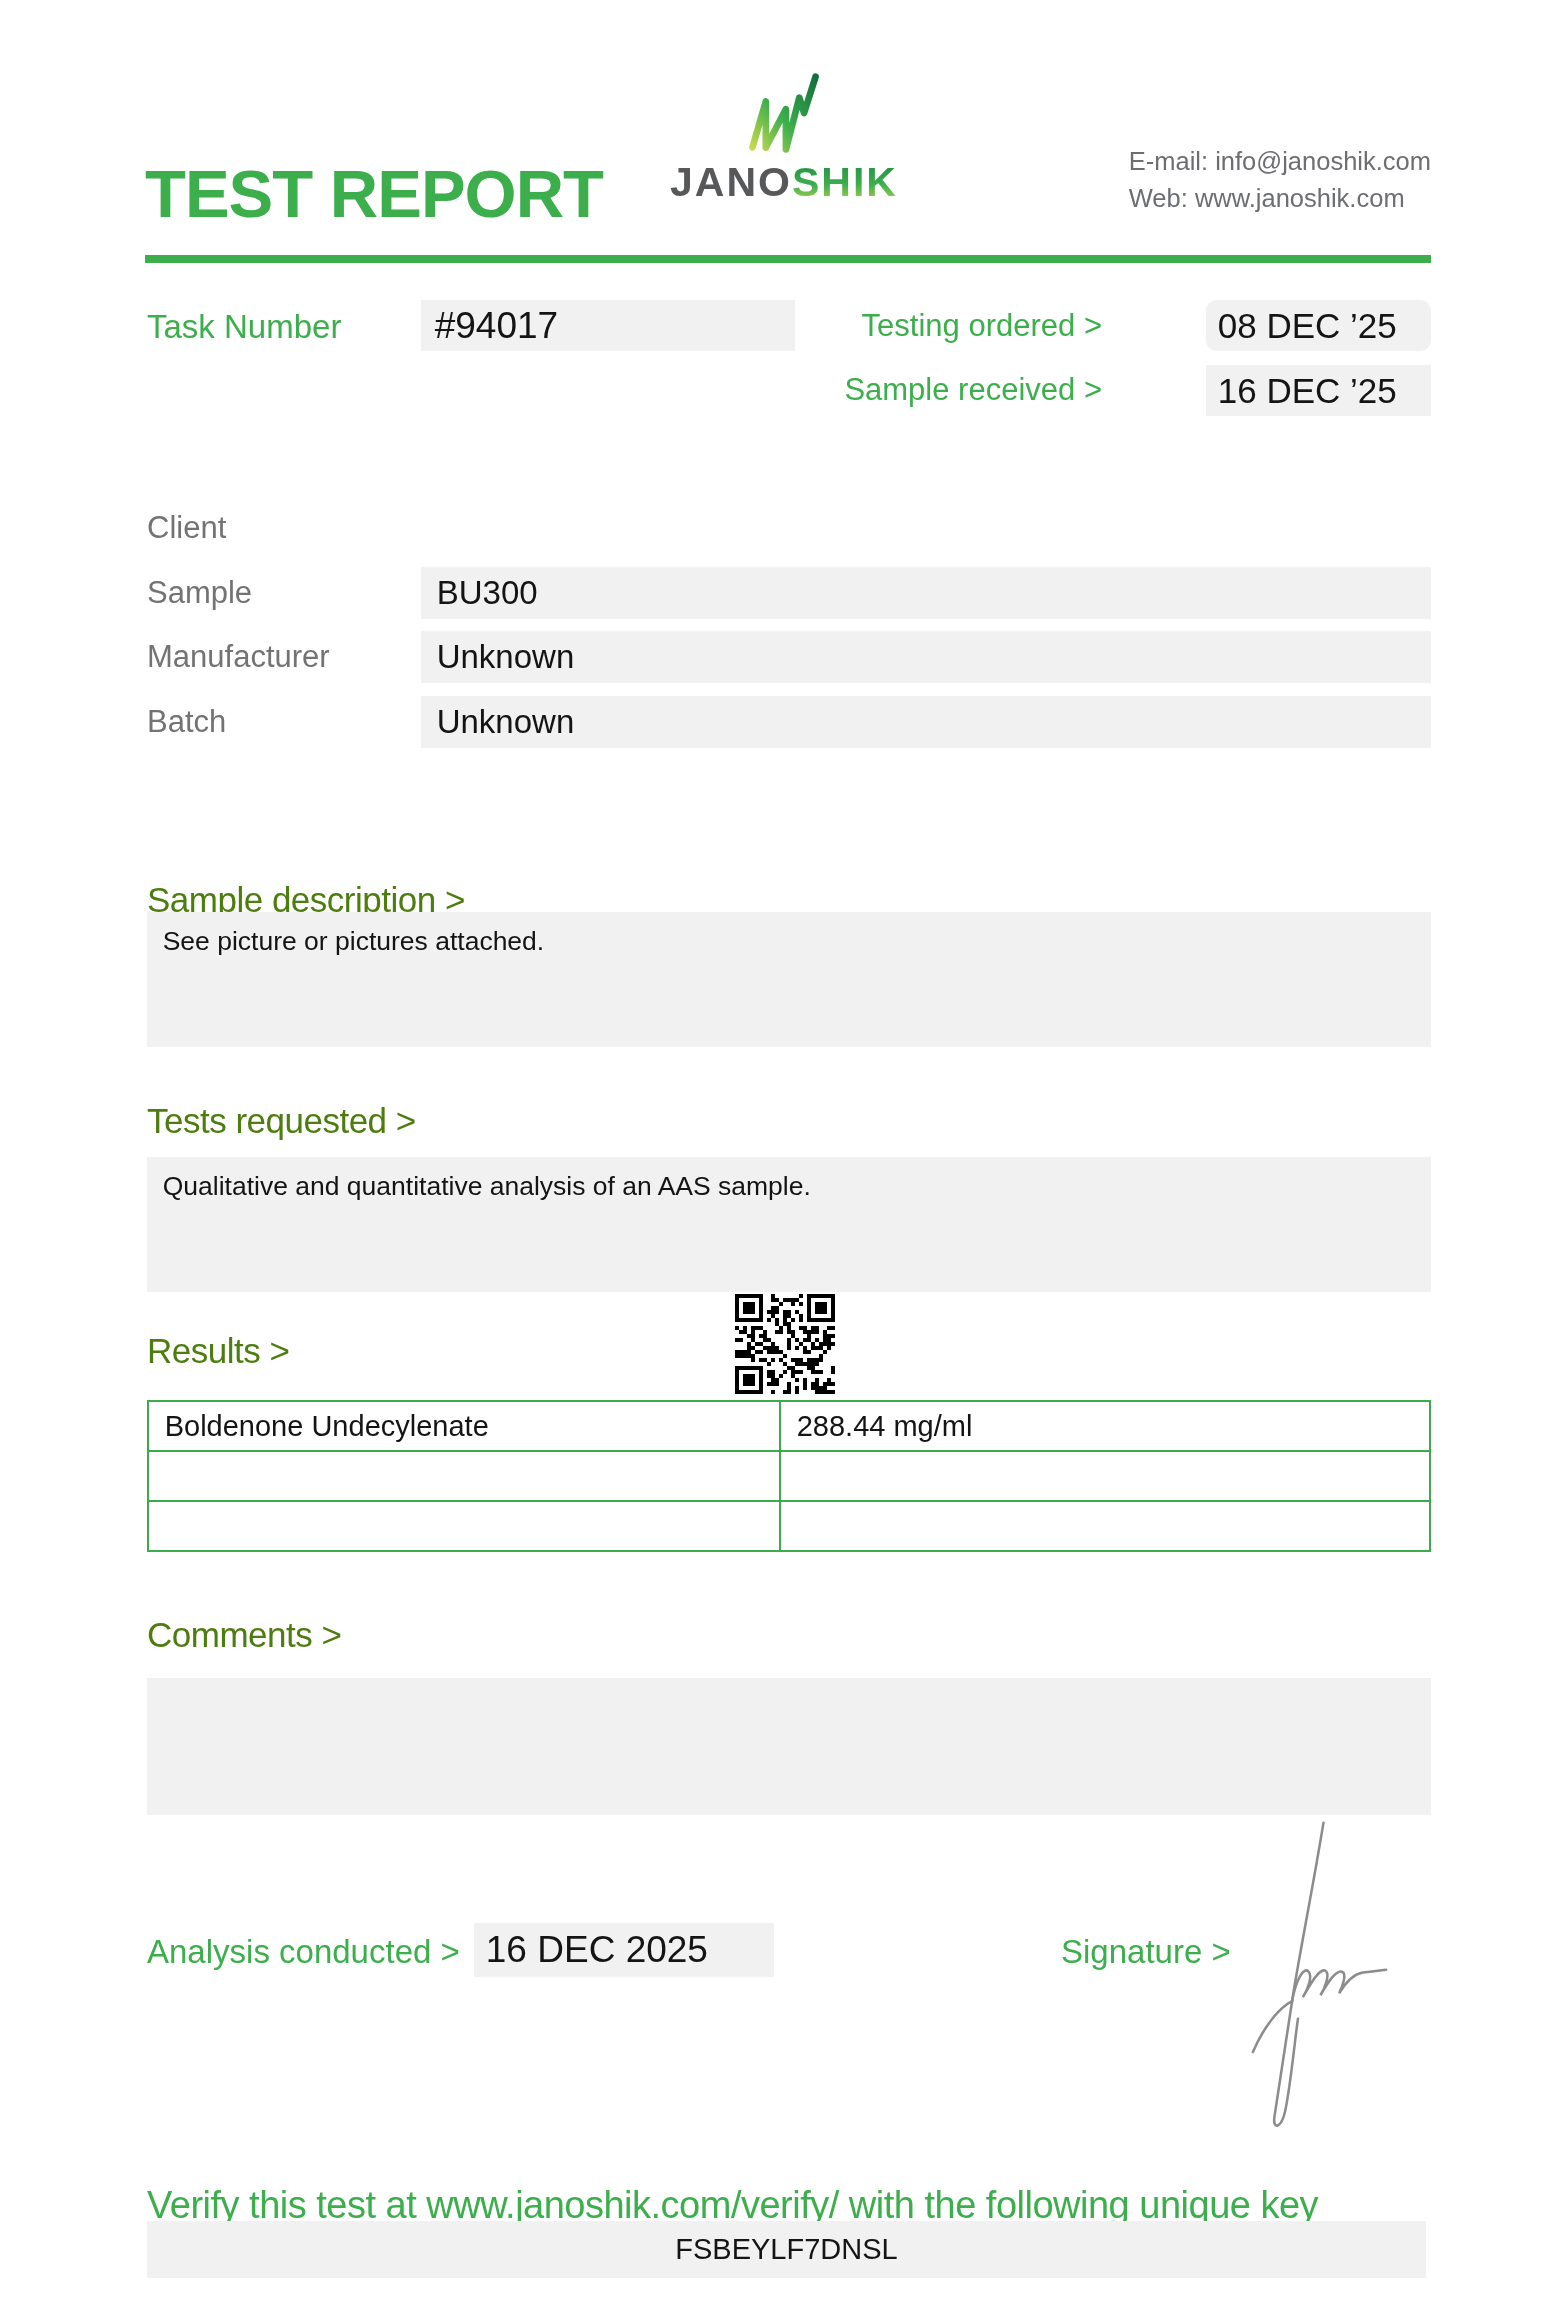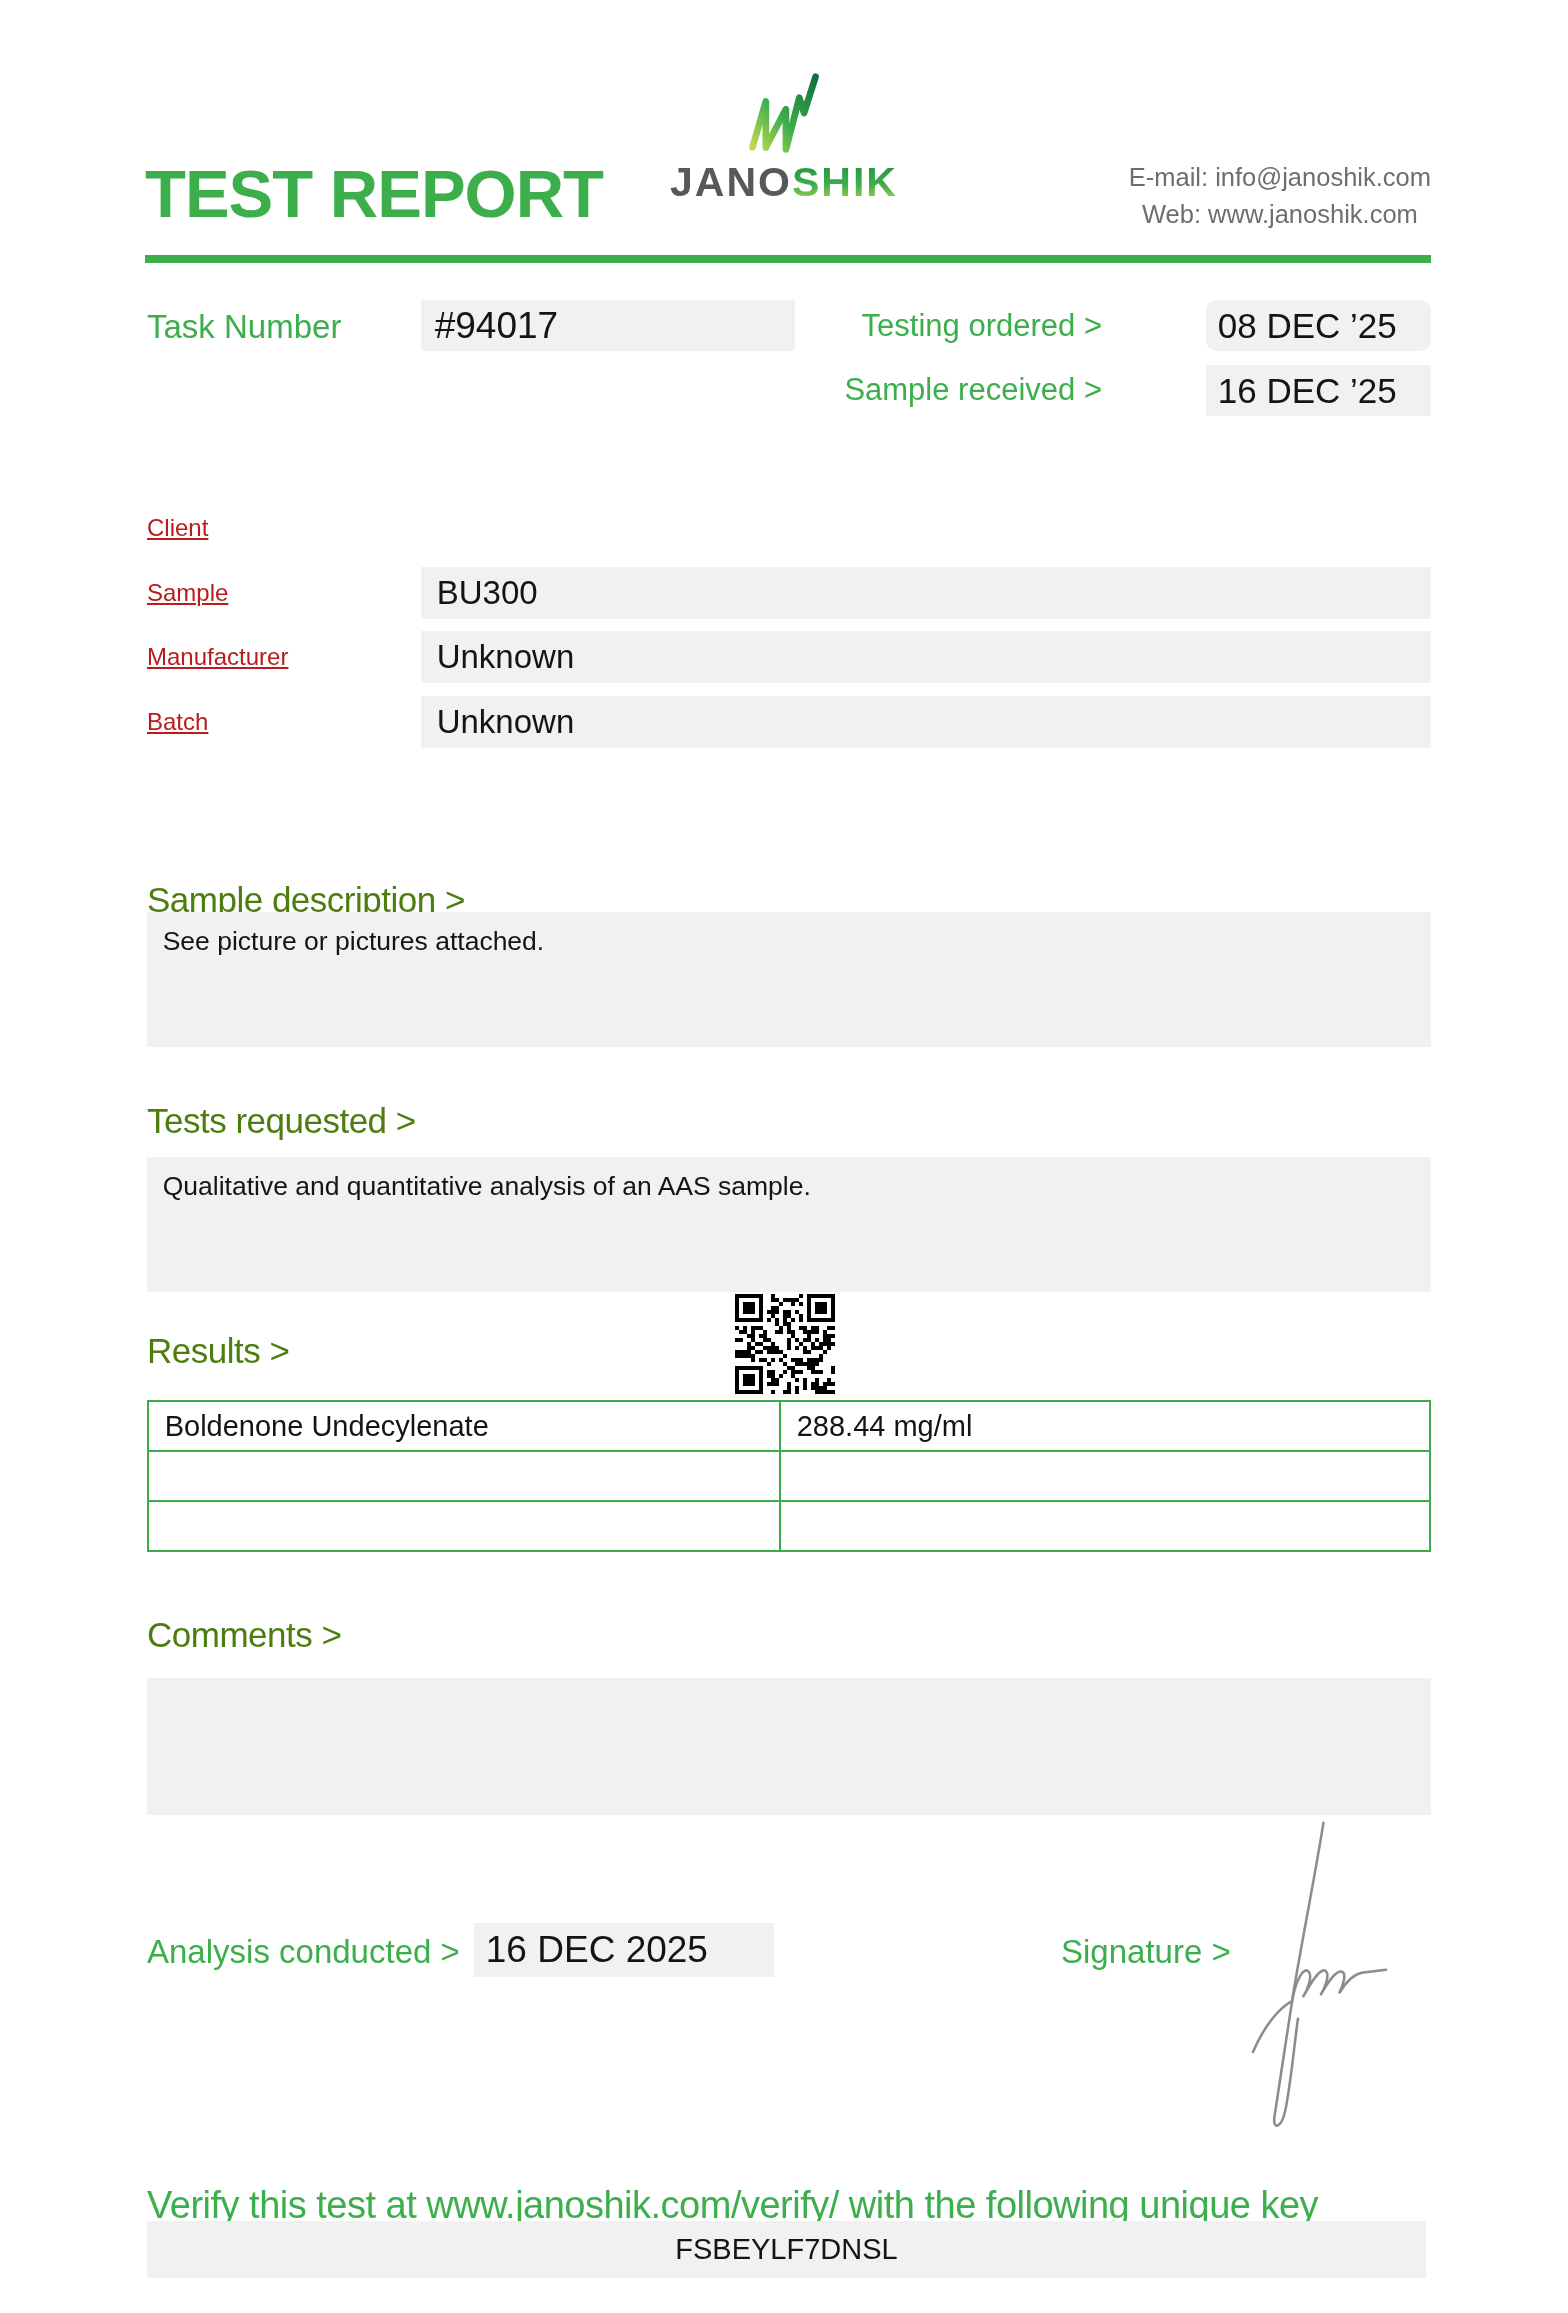--- a/index.html
+++ b/index.html
@@ -21,39 +21,39 @@
     color:#3cae4c;
   }
   .logo-block { left:647px; top:69px; width:274px; text-align:center; }
   .logo-icon { display:block; margin:0 auto 2px auto; }
   .logo-word { font-size:41px; font-weight:700; letter-spacing:2px; white-space:nowrap; }
   .logo-word .jano { color:#57585a; }
   .logo-word .shik {
     background:linear-gradient(180deg,#1f8c42 0%,#3cae4c 55%,#bcd74f 100%);
     -webkit-background-clip:text; background-clip:text; color:transparent;
   }
-  .contact { right:137px; top:159px; text-align:center; font-size:25.5px; line-height:1.45; color:#6d6e71; }
+  .contact { right:137px; top:143px; text-align:left; font-size:25.5px; line-height:1.45; color:#6d6e71; }
   .header-rule { left:145px; right:137px; top:255px; height:7.8px; background:#3cae4c; }
 
   
   .green-label { color:#3cae4c; }
   .task-label { left:147px; top:308px; font-size:33px; }
   .task-box { left:421px; top:300px; width:374px; height:51px; background:#f1f1f1;
               font-size:37px; line-height:51px; padding-left:13.7px; }
   .ordered-label  { right:466px; top:308px; font-size:31px; text-align:right; }
   .ordered-box    { right:137px; top:300px; width:225px; height:51px; background:#f1f1f1;
                     font-size:35px; line-height:51px; padding-left:11.8px;border-radius:11px; }
   .received-label { right:466px; top:372px; font-size:31px; text-align:right; }
   .received-box   { right:137px; top:365px; width:225px; height:51px; background:#f1f1f1;
                     font-size:35px; line-height:51px; padding-left:11.8px; }
 
   
   .info { left:147px; right:137px; top:502px; }
   .info-row { display:flex; margin-bottom:12.7px; }
-  .info-row .lbl { width:274px; font-size:24px; line-height:52px; color:#b91c1c;text-decoration:underline; }
+  .info-row .lbl { width:274px; font-size:31px; line-height:52px; color:#737373; }
   .info-row .val { flex:1; height:52px; background:#f1f1f1; font-size:33px; line-height:52px; padding-left:15.7px; }
 
   
   .section-heading { font-size:35px; color:#4d7c0f; letter-spacing:-0.5px; }
   .desc-heading  { left:147px; top:880px; }
   .desc-box      { left:147px; right:137px; top:912px;  height:135px; background:#f1f1f1;
                    font-size:26.5px; padding:13.7px 15.7px; }
   .tests-heading { left:147px; top:1101px; }
   .tests-box     { left:147px; right:137px; top:1157px; height:135px; background:#f1f1f1;
                    font-size:26.5px; padding:13.7px 15.7px; }

